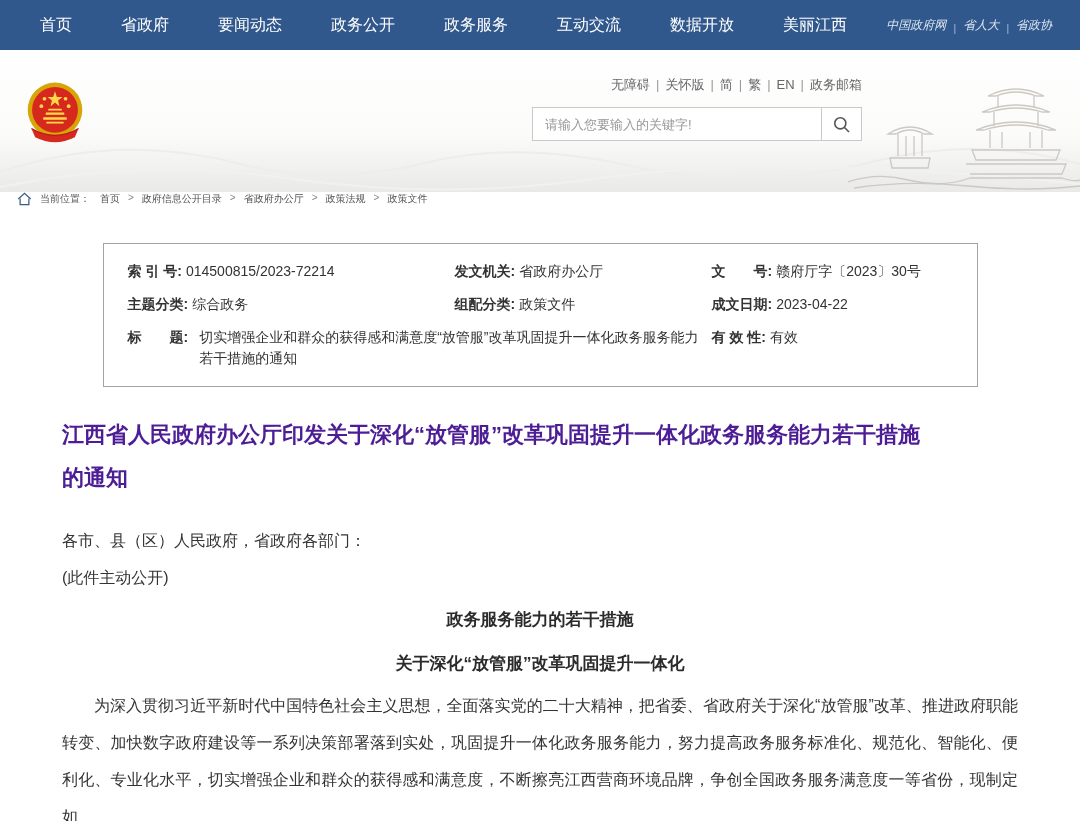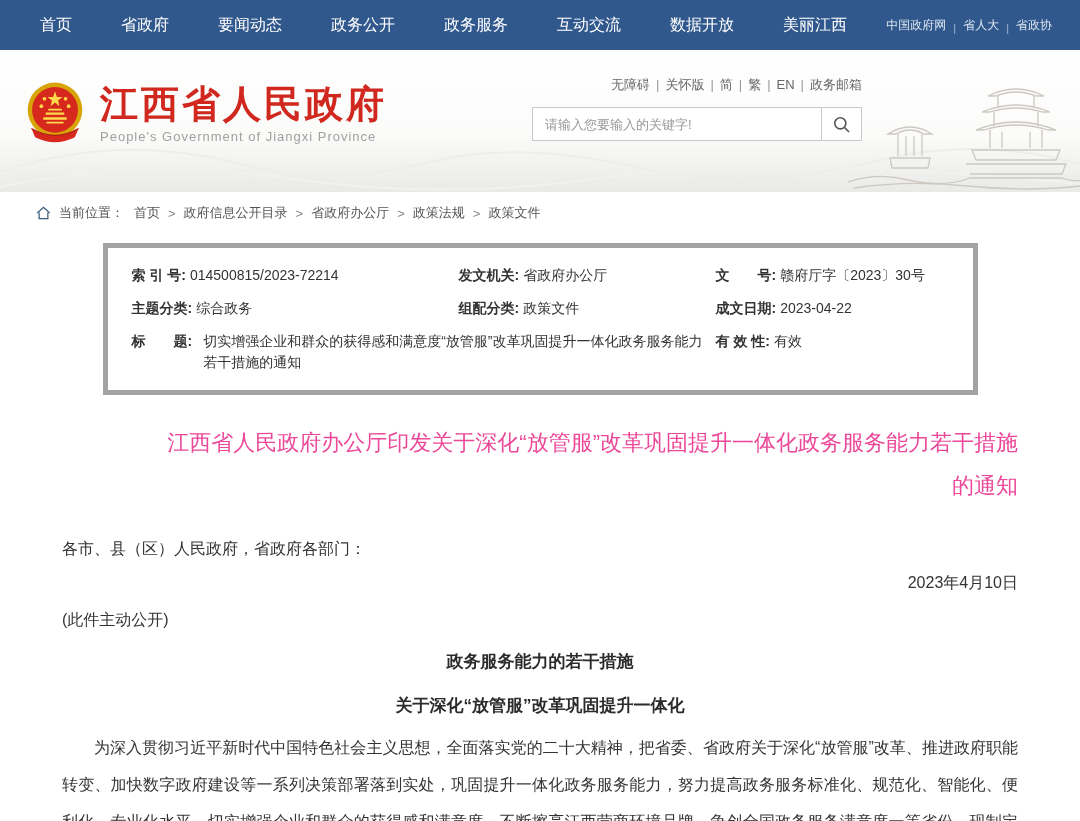--- a/index.html
+++ b/index.html
@@ -4,21 +4,21 @@
 <style>
   * { margin:0; padding:0; box-sizing:border-box; }
   html,body { width:1080px; height:821px; overflow:hidden; background:#fff;
     font-family:"Liberation Sans","DejaVu Sans",sans-serif; }
 
   
   .topnav { height:50px; background:#30588c; display:flex; align-items:center;
     padding:0 28px 0 40px; }
   .nav-items { display:flex; align-items:center; gap:49px; }
   .nav-item { color:#fff; font-size:16px; text-decoration:none; cursor:pointer; white-space:nowrap; }
-  .nav-right { margin-left:auto; display:flex; align-items:flex-end; font-size:12px; color:#dce6f2; }
+  .nav-right { margin-left:auto; display:flex; align-items:flex-end; font-size:12px; color:#dce6f2;font-style:italic; }
   .nav-right a { color:#dce6f2; text-decoration:none; cursor:pointer; white-space:nowrap; }
   .vbar { margin:0 7px; color:#9fb6d2; font-size:11px; }
 
   
   .site-header { position:relative; height:142px;
     background:linear-gradient(#ffffff 0%, #fbfbfa 60%, #e9e9e8 100%); }
   .mountains { position:absolute; left:0; bottom:0; width:100%; height:90px; pointer-events:none; }
   .logo { position:absolute; left:24px; top:30px; display:flex; align-items:center; }
   .emblem { width:62px; height:66px; margin-right:14px; }
   .site-title { color:#d0281e; font-size:38px; font-weight:bold; letter-spacing:3px; line-height:42px; }
@@ -31,37 +31,37 @@
   .search-box { margin-top:13px; height:34px; display:flex; border:1px solid #c9c9c9; background:#fff; }
   .search-input { flex:1; border:none; outline:none; padding:0 12px; font-size:13px; color:#000000;
     font-family:"Liberation Sans","DejaVu Sans",sans-serif; }
   .search-input::placeholder { color:#999; }
   .search-btn { width:40px; border:none; border-left:1px solid #c9c9c9; background:#fff;
     display:flex; align-items:center; justify-content:center; cursor:pointer; }
 
   .pavilion { position:absolute; right:0; bottom:0; width:232px; height:132px; pointer-events:none; }
 
   
-  .breadcrumb { height:42px; display:flex; align-items:center; padding-left:36px;
-    font-size:13px; color:#555; background:#fff; }
+  .breadcrumb { height:42px; display:flex; align-items:flex-start; padding-left:17px;
+    font-size:10px; color:#555; background:#fff; }
   .crumb-label { margin:0 10px 0 8px; color:#555; }
   .breadcrumb a { color:#555; text-decoration:none; cursor:pointer; }
   .gt { margin:0 8px; color:#888; }
 
   
-  .doc-info { width:875px; margin:9px auto 0; border:5px solid #a3a3a3; padding:17px 24px;
+  .doc-info { width:875px; margin:9px auto 0; border:1px solid #a3a3a3; padding:17px 24px;
     display:grid; grid-template-columns:327px 257px 1fr; row-gap:12px;
     font-size:14px; color:#333; }
   .cell { display:flex; line-height:21px; }
   .cell .lbl { font-weight:bold; white-space:nowrap; margin-right:4px; }
   .cell-title { grid-column:1 / 3;gap:7px; }
 
   
   main { width:956px; margin:0 auto; color:#333; }
-  .doc-title { text-align:right; font-size:22px; font-weight:normal; color:#ec4899;
+  .doc-title { text-align:left; font-size:22px; font-weight:bold; color:#4c1d95;
     line-height:43px; margin-top:26px; }
   .doc-body { margin-top:25px; font-size:16px; line-height:34px; }
   .indent { text-indent:2em; }
   .date-right { text-align:right; }
   .open-note { margin-top:3px; }
   .sub-heading { text-align:center; font-size:17px; font-weight:bold; color:#2b2b2b;
     margin-top:5px; line-height:39px; }
   .para-final { margin-top:4px; line-height:37px; text-align:justify; }
 </style>
 </head>
@@ -104,24 +104,20 @@
       <circle cx="72" cy="42" r="3" fill="#ffd94a"></circle>
       <g fill="#ffd94a">
         <rect x="39" y="46" width="22" height="3" rx="1"></rect>
         <rect x="35" y="52" width="30" height="4" rx="1"></rect>
         <rect x="31" y="60" width="38" height="4" rx="1"></rect>
         <rect x="36" y="67" width="28" height="3" rx="1"></rect>
       </g>
       <path d="M12 78 Q50 100 88 78 L82 92 Q50 108 18 92 Z" fill="#d7281e"></path>
       <path d="M12 78 Q50 100 88 78" stroke="#b21d14" stroke-width="2" fill="none"></path>
     </svg>
-    <div>
-      <div class="site-title">江西省人民政府</div>
-      <div class="site-subtitle">People's Government of Jiangxi Province</div>
-    </div>
   </div>
 
   <div class="header-right">
     <div class="utility-links">
       <a>无障碍</a><span class="usep">|</span><a>关怀版</a><span class="usep">|</span><a>简</a><span class="usep">|</span><a>繁</a><span class="usep">|</span><a>EN</a><span class="usep">|</span><a>政务邮箱</a>
     </div>
     <div class="search-box">
       <input class="search-input" type="text" placeholder="请输入您要输入的关键字!" style="">
       <button class="search-btn">
         <svg width="19" height="19" viewBox="0 0 24 24" fill="none">
@@ -205,19 +201,18 @@
     </div>
   </section>
 
   <h1 class="doc-title">
     <span>江西省人民政府办公厅印发关于深化“放管服”改革巩固提升一体化政务服务能力若干措施</span><br>
     <span>的通知</span>
   </h1>
 
   <div class="doc-body">
     <p>各市、县（区）人民政府，省政府各部门：</p>
-    <p class="date-right">2023年4月10日</p>
     <p class="open-note">(此件主动公开)</p>
     <h2 class="sub-heading">政务服务能力的若干措施</h2>
     <h2 class="sub-heading">关于深化“放管服”改革巩固提升一体化</h2>
     <p class="indent para-final">为深入贯彻习近平新时代中国特色社会主义思想，全面落实党的二十大精神，把省委、省政府关于深化“放管服”改革、推进政府职能转变、加快数字政府建设等一系列决策部署落到实处，巩固提升一体化政务服务能力，努力提高政务服务标准化、规范化、智能化、便利化、专业化水平，切实增强企业和群众的获得感和满意度，不断擦亮江西营商环境品牌，争创全国政务服务满意度一等省份，现制定如</p>
   </div>
 </main>
 
 </body></html>

